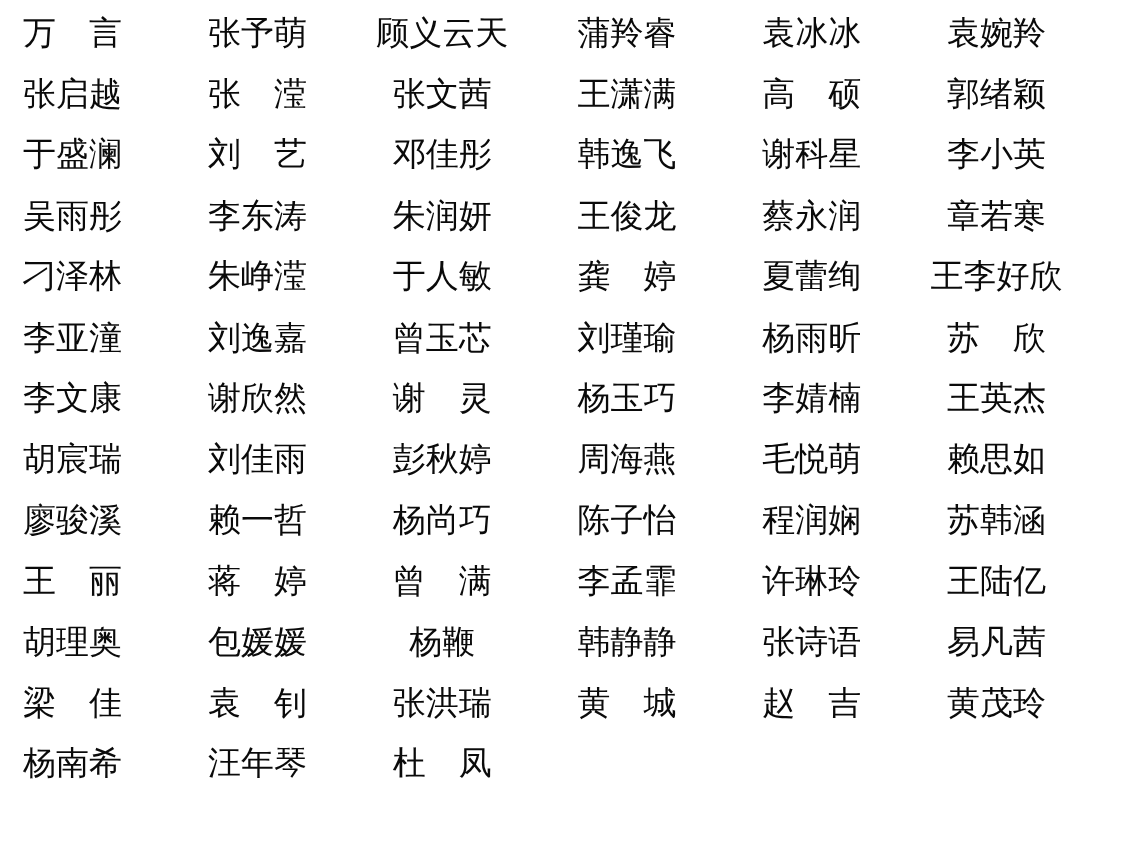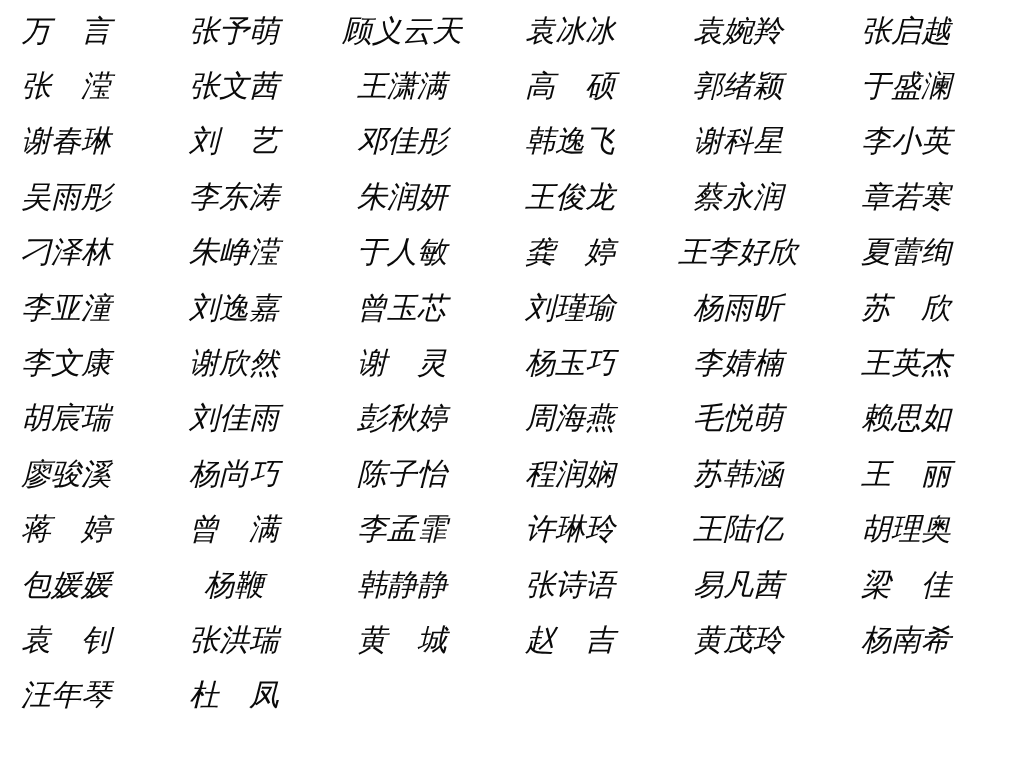--- a/index.html
+++ b/index.html
@@ -11,21 +11,20 @@
     width: 1028px;
     height: 777px;
     overflow: hidden;
     font-family: "DejaVu Serif", "Liberation Serif", serif;
   }
   .page {
     position: relative;
     width: 1028px;
     height: 572px;
     background: #ffffff;
-    font-style: italic;
   }
   .name-grid {
     display: grid;
     grid-template-columns: repeat(6, 168px);
     grid-auto-rows: 55.4px;
     margin-left: -18px;
     padding-top: 3px;
     width: 1008px;
   }
   .cell {
@@ -40,66 +39,67 @@
   }
 </style>
 </head>
 <body>
 
 <div class="page">
   <div class="name-grid">
       <div class="cell">万　言</div>
       <div class="cell">张予萌</div>
       <div class="cell">顾义云天</div>
+      <div class="cell">蒲羚睿</div>
       <div class="cell">袁冰冰</div>
       <div class="cell">袁婉羚</div>
       <div class="cell">张启越</div>
       <div class="cell">张　滢</div>
       <div class="cell">张文茜</div>
       <div class="cell">王潇满</div>
       <div class="cell">高　硕</div>
       <div class="cell">郭绪颖</div>
       <div class="cell">于盛澜</div>
-      <div class="cell">谢春琳</div>
       <div class="cell">刘　艺</div>
       <div class="cell">邓佳彤</div>
       <div class="cell">韩逸飞</div>
       <div class="cell">谢科星</div>
       <div class="cell">李小英</div>
       <div class="cell">吴雨彤</div>
       <div class="cell">李东涛</div>
       <div class="cell">朱润妍</div>
       <div class="cell">王俊龙</div>
       <div class="cell">蔡永润</div>
       <div class="cell">章若寒</div>
       <div class="cell">刁泽林</div>
       <div class="cell">朱峥滢</div>
       <div class="cell">于人敏</div>
       <div class="cell">龚　婷</div>
+      <div class="cell">夏蕾绚</div>
       <div class="cell">王李好欣</div>
-      <div class="cell">夏蕾绚</div>
       <div class="cell">李亚潼</div>
       <div class="cell">刘逸嘉</div>
       <div class="cell">曾玉芯</div>
       <div class="cell">刘瑾瑜</div>
       <div class="cell">杨雨昕</div>
       <div class="cell">苏　欣</div>
       <div class="cell">李文康</div>
       <div class="cell">谢欣然</div>
       <div class="cell">谢　灵</div>
       <div class="cell">杨玉巧</div>
       <div class="cell">李婧楠</div>
       <div class="cell">王英杰</div>
       <div class="cell">胡宸瑞</div>
       <div class="cell">刘佳雨</div>
       <div class="cell">彭秋婷</div>
       <div class="cell">周海燕</div>
       <div class="cell">毛悦萌</div>
       <div class="cell">赖思如</div>
       <div class="cell">廖骏溪</div>
+      <div class="cell">赖一哲</div>
       <div class="cell">杨尚巧</div>
       <div class="cell">陈子怡</div>
       <div class="cell">程润娴</div>
       <div class="cell">苏韩涵</div>
       <div class="cell">王　丽</div>
       <div class="cell">蒋　婷</div>
       <div class="cell">曾　满</div>
       <div class="cell">李孟霏</div>
       <div class="cell">许琳玲</div>
       <div class="cell">王陆亿</div>

